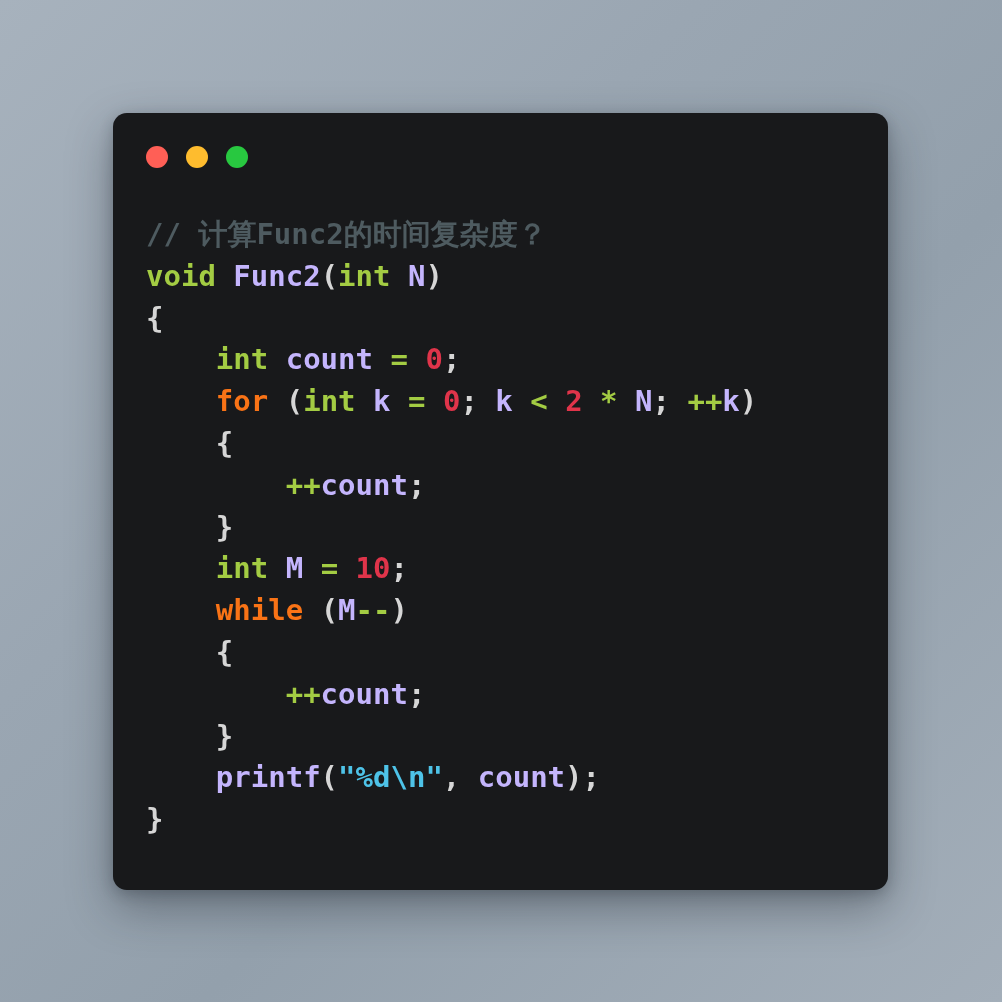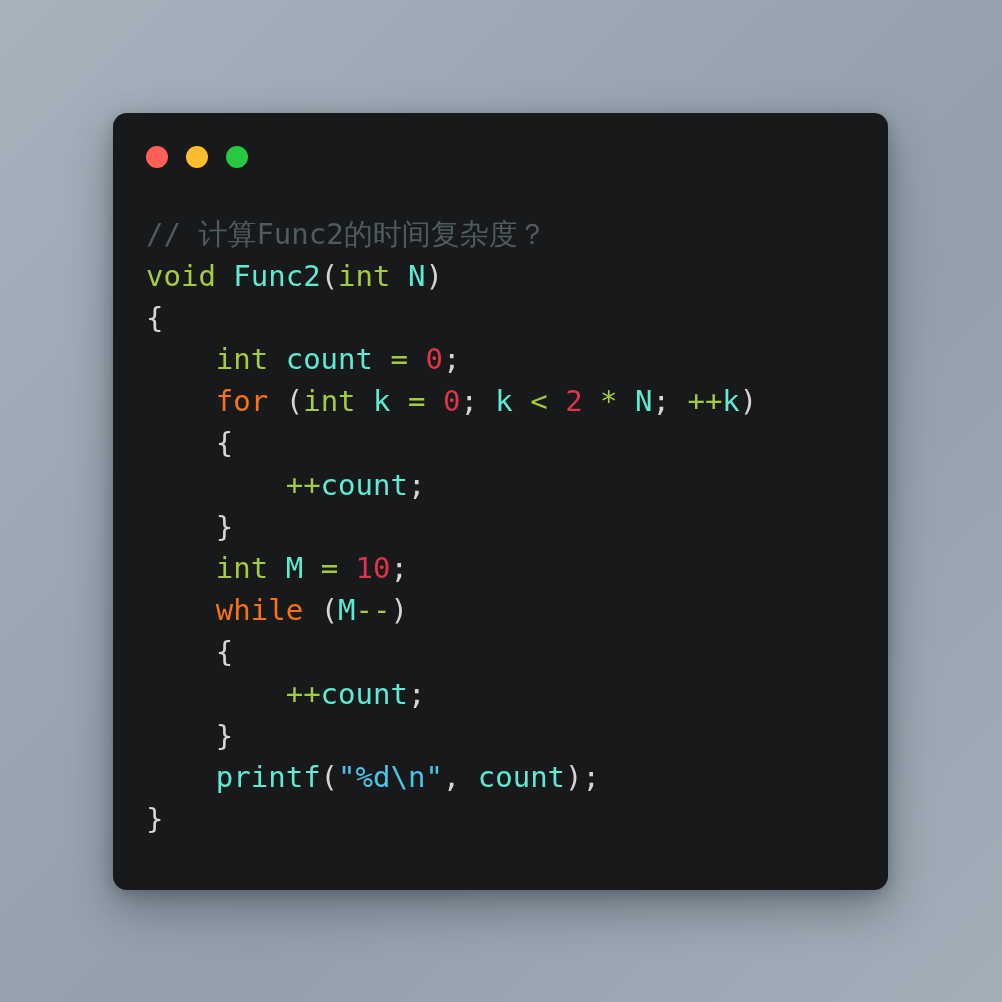--- a/index.html
+++ b/index.html
@@ -12,20 +12,21 @@
     height: 1002px;
     overflow: hidden;
     background: linear-gradient(135deg, #a7b2bd 0%, #9aa6b2 35%, #93a0ac 60%, #a3aeb9 100%);
     font-family: "DejaVu Sans Mono", monospace;
   }
 
   #stage {
     position: relative;
     width: 1002px;
     height: 1002px;
+    font-weight: bold;
   }
 
   
   #code-card {
     position: absolute;
     left: 113px;
     top: 113px;
     width: 775px;
     height: 777px;
     background: #18191b;
@@ -69,21 +70,21 @@
   }
   .line {
     white-space: pre;
     height: 41.8px;
   }
 
   
   .t-comment  { color: #4e5b60; }
   .t-keyword  { color: #a3cc43; margin-top: 12px; }   
   .t-control  { color: #f97316; }   
-  .t-ident    { color: #5eead4; }   
+  .t-ident    { color: #c4b5fd; }   
   .t-number   { color: #e0344a; }   
   .t-op       { color: #a3cc43; }   
   .t-punct    { color: #d6d6d6; }   
   .t-string   { color: #4ec3e8; }   
 </style>
 </head>
 <body>
 
 <div id="stage">
 

